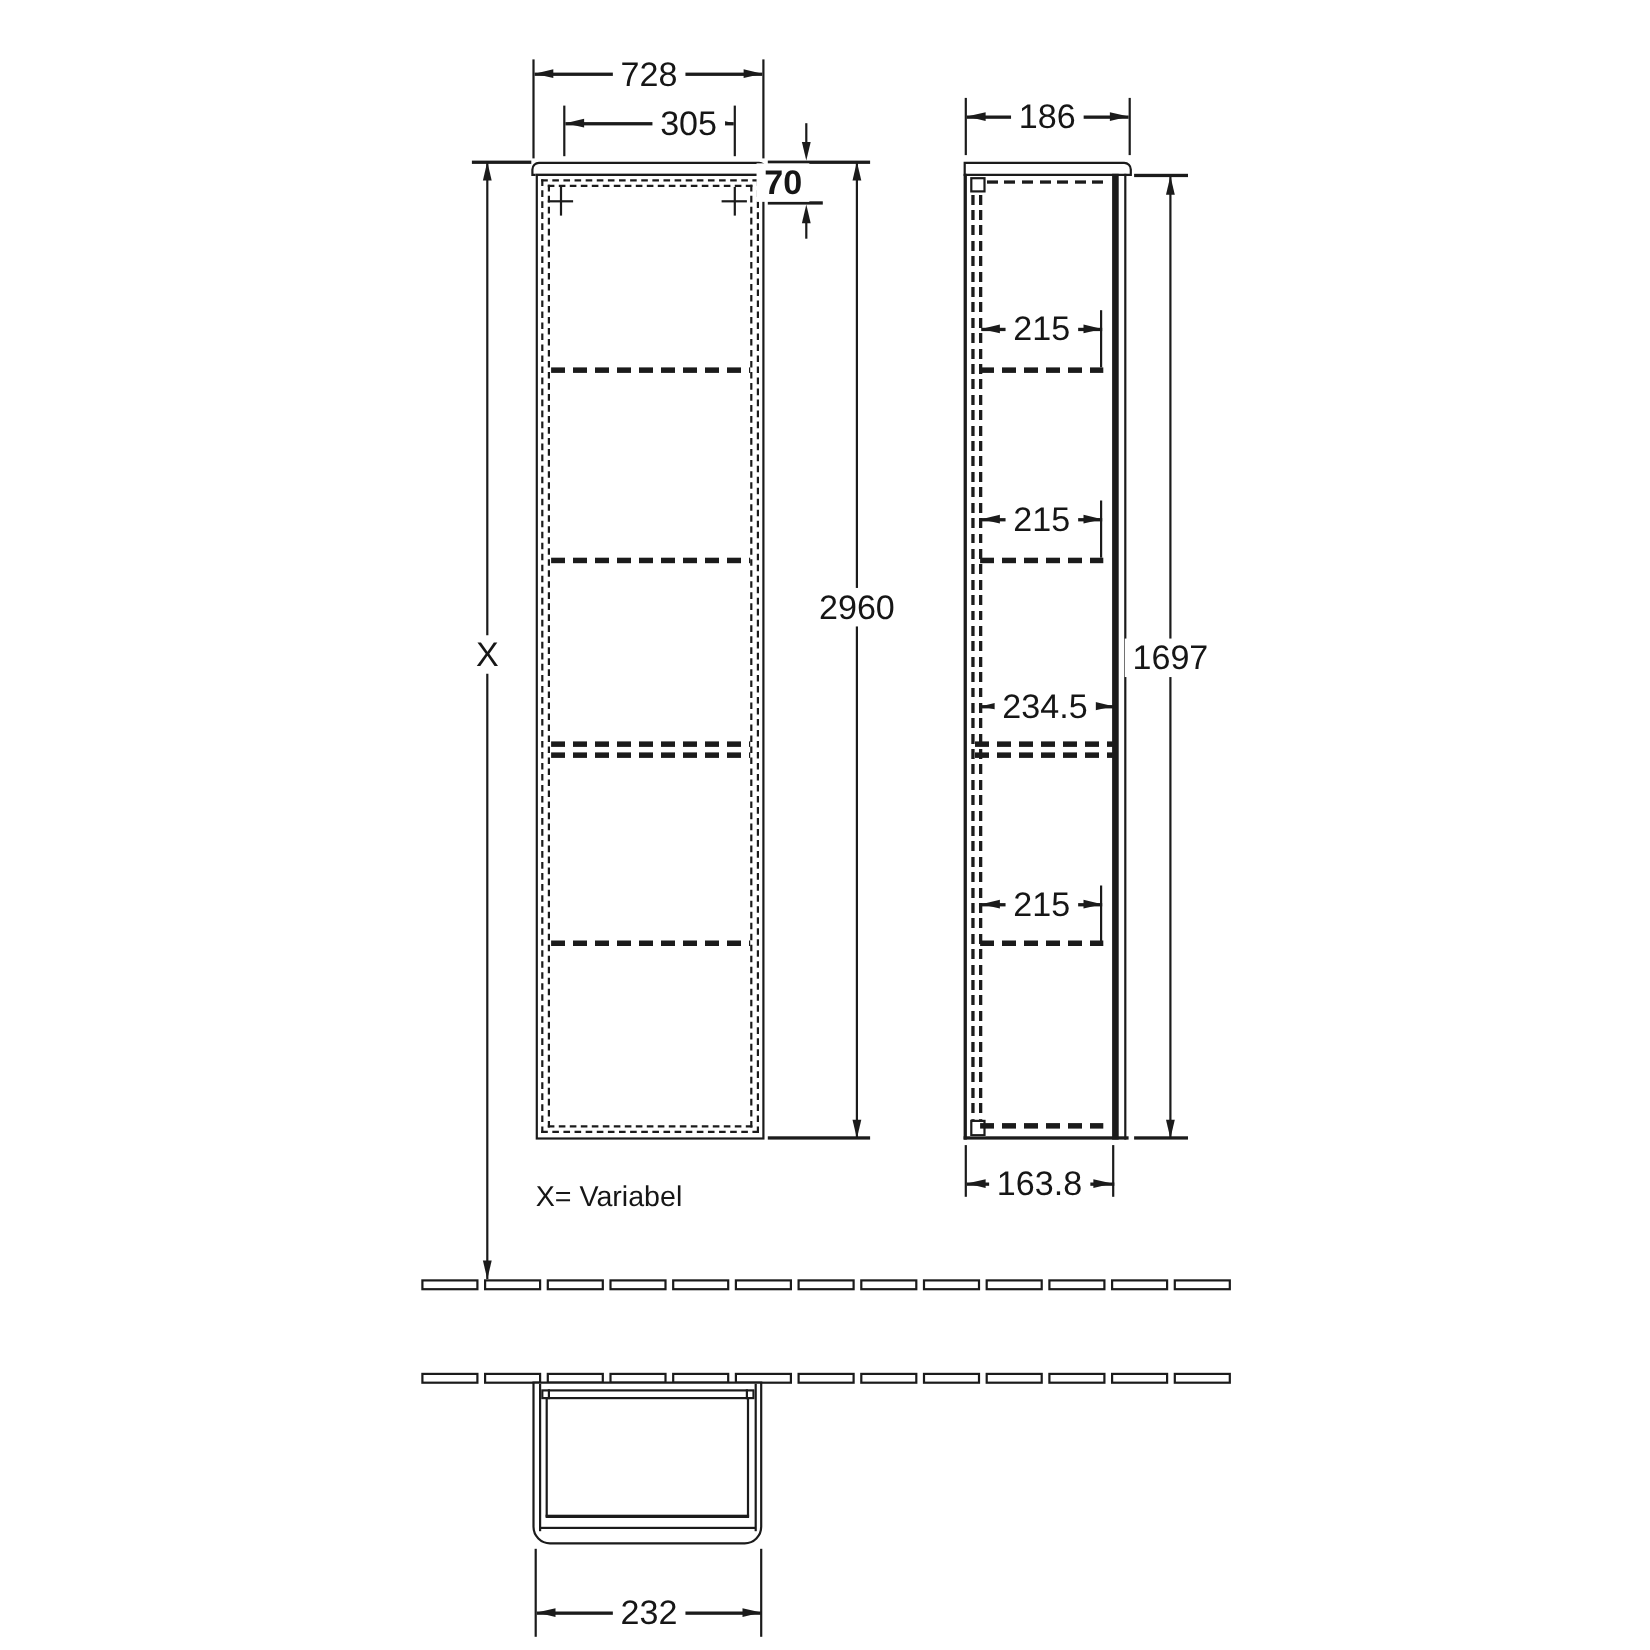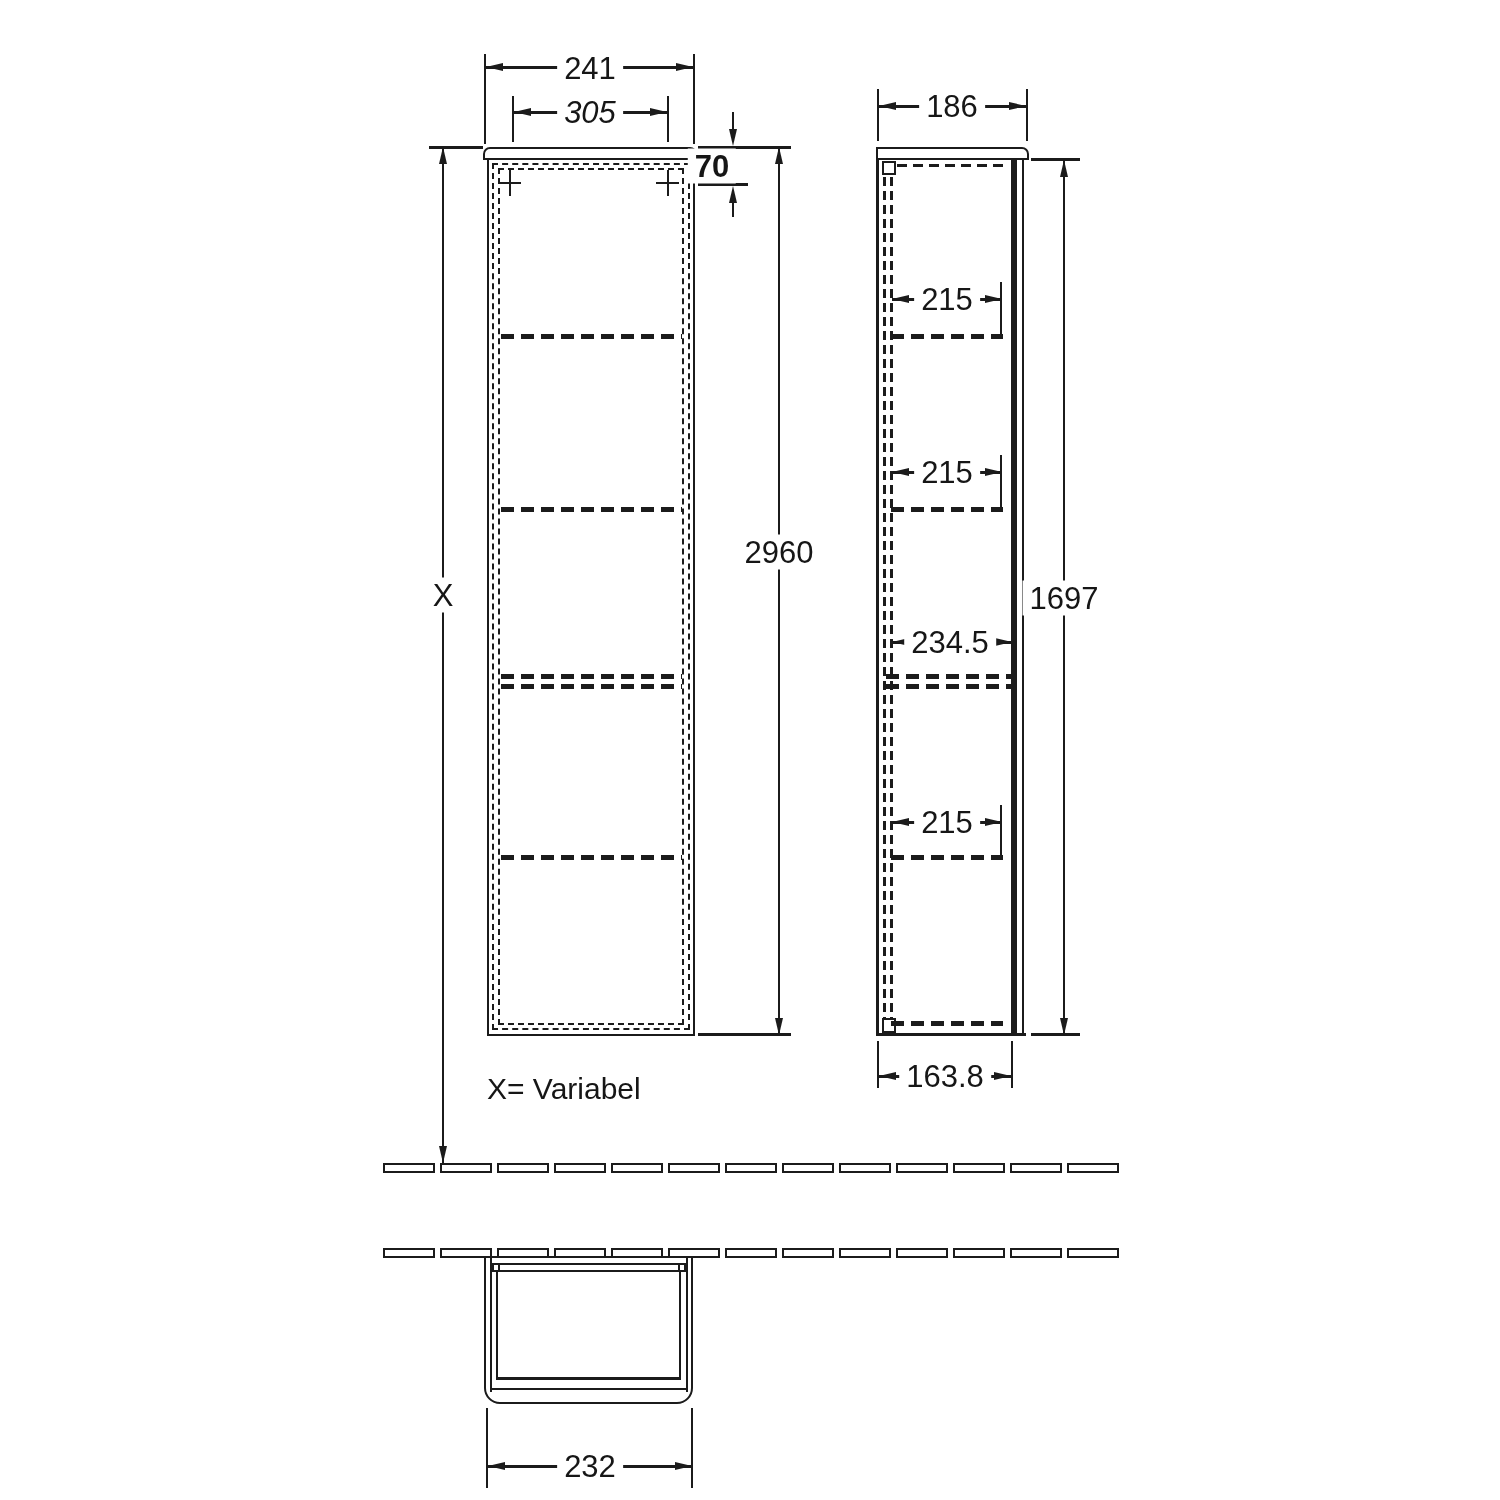--- a/index.html
+++ b/index.html
@@ -7,21 +7,21 @@
           font-family:"Liberation Sans",sans-serif;color:#161616;}
   .hl{position:absolute;height:2.5px;background:#1b1b1b;}
   .vl{position:absolute;width:2.5px;background:#1b1b1b;}
   .hdash{position:absolute;height:5px;background:repeating-linear-gradient(90deg,#1b1b1b 0 13px,transparent 13px 20px);}
   .hdash-thin{position:absolute;height:3px;background:repeating-linear-gradient(90deg,#1b1b1b 0 10px,transparent 10px 16px);}
   .vdash{position:absolute;width:3px;background:repeating-linear-gradient(180deg,#1b1b1b 0 9px,transparent 9px 14px);}
   .box{position:absolute;border:2.5px solid #1b1b1b;background:#fff;box-sizing:border-box;}
   .dbox{position:absolute;border:2px dashed #1b1b1b;box-sizing:border-box;}
   .dim-label{position:absolute;transform:translate(-50%,-50%);background:#fff;padding:2px 7px;
              font-size:31px;line-height:1;white-space:nowrap;}
-  .note{position:absolute;font-size:30px;line-height:1;}
+  .note{position:absolute;font-size:26px;line-height:1;}
   .ar{position:absolute;width:0;height:0;border-style:solid;}
   .ar-l{border-width:4.5px 17px 4.5px 0;border-color:transparent #1b1b1b transparent transparent;}
   .ar-r{border-width:4.5px 0 4.5px 17px;border-color:transparent transparent transparent #1b1b1b;}
   .ar-u{border-width:0 4.5px 17px 4.5px;border-color:transparent transparent #1b1b1b transparent;}
   .ar-d{border-width:17px 4.5px 0 4.5px;border-color:#1b1b1b transparent transparent transparent;}
   .strips{position:absolute;display:flex;gap:5px;}
   .tile{width:52px;height:10px;border:2.5px solid #1b1b1b;background:#fff;box-sizing:border-box;flex:none;}
 </style>
 </head>
 <body>
@@ -45,30 +45,30 @@
     <div class="vl" style="left:667px;top:170px;height:26px;width:2px;"></div>
     <div class="hl" style="left:656px;top:182px;width:23px;height:2px;"></div>
   </div>
 
   <div>
     <div class="vl" style="left:484px;top:54px;height:90px;width:2px;"></div>
     <div class="vl" style="left:693px;top:54px;height:90px;width:2px;"></div>
     <div class="hl" style="left:486px;top:66px;width:207px;"></div>
     <div class="ar ar-l" style="left:486px;top:63px;"></div>
     <div class="ar ar-r" style="left:676px;top:63px;"></div>
-    <div class="dim-label" style="left:590px;top:68px;">241</div>
+    <div class="dim-label" style="left:590px;top:68px;">728</div>
   </div>
 
   <div>
     <div class="vl" style="left:512px;top:96px;height:46px;width:2px;"></div>
     <div class="vl" style="left:667px;top:96px;height:46px;width:2px;"></div>
     <div class="hl" style="left:514px;top:111px;width:153px;"></div>
     <div class="ar ar-l" style="left:514px;top:108px;"></div>
     <div class="ar ar-r" style="left:650px;top:108px;"></div>
-    <div class="dim-label" style="left:590px;top:112px;font-style:italic;">305</div>
+    <div class="dim-label" style="left:626px;top:112px;">305</div>
   </div>
 
   <div>
     <div class="hl" style="left:698px;top:146px;width:93px;"></div>
     <div class="hl" style="left:698px;top:183px;width:50px;"></div>
     <div class="vl" style="left:732px;top:112px;height:19px;width:2px;"></div>
     <div class="ar ar-d" style="left:729px;top:129px;"></div>
     <div class="vl" style="left:732px;top:201px;height:16px;width:2px;"></div>
     <div class="ar ar-u" style="left:729px;top:186px;"></div>
     <div class="dim-label" style="left:712px;top:166px;font-weight:bold;">70</div>

